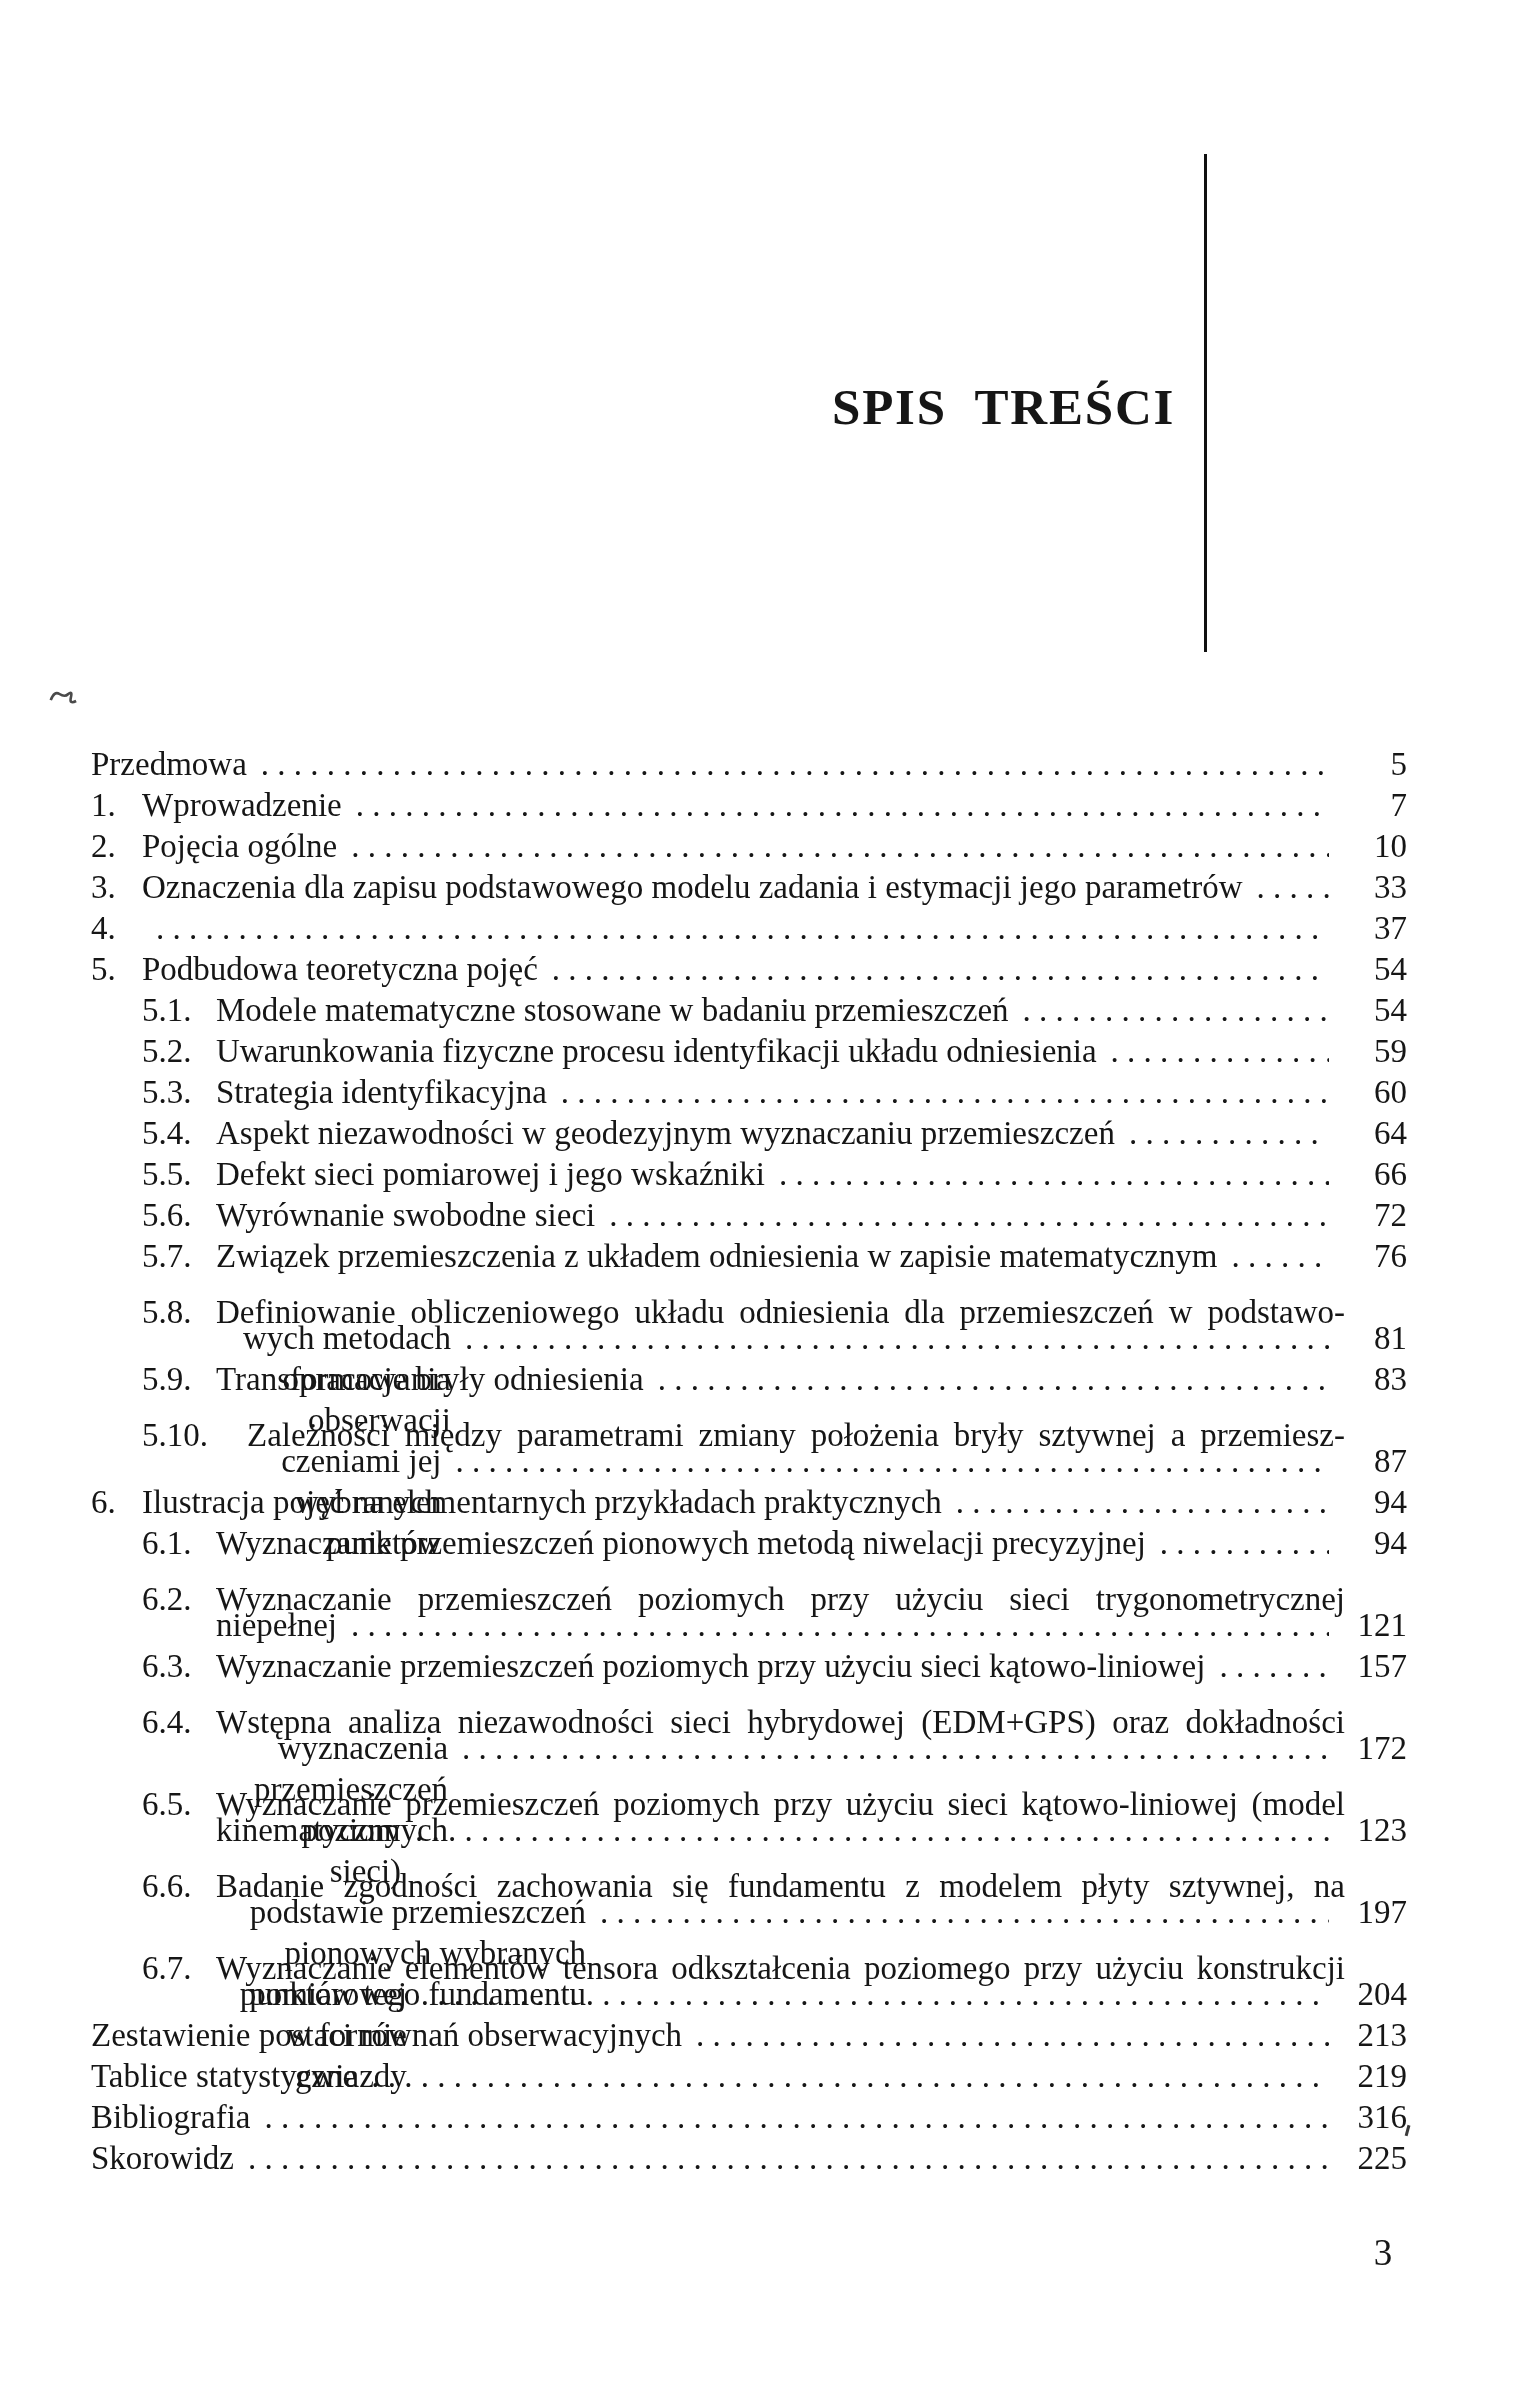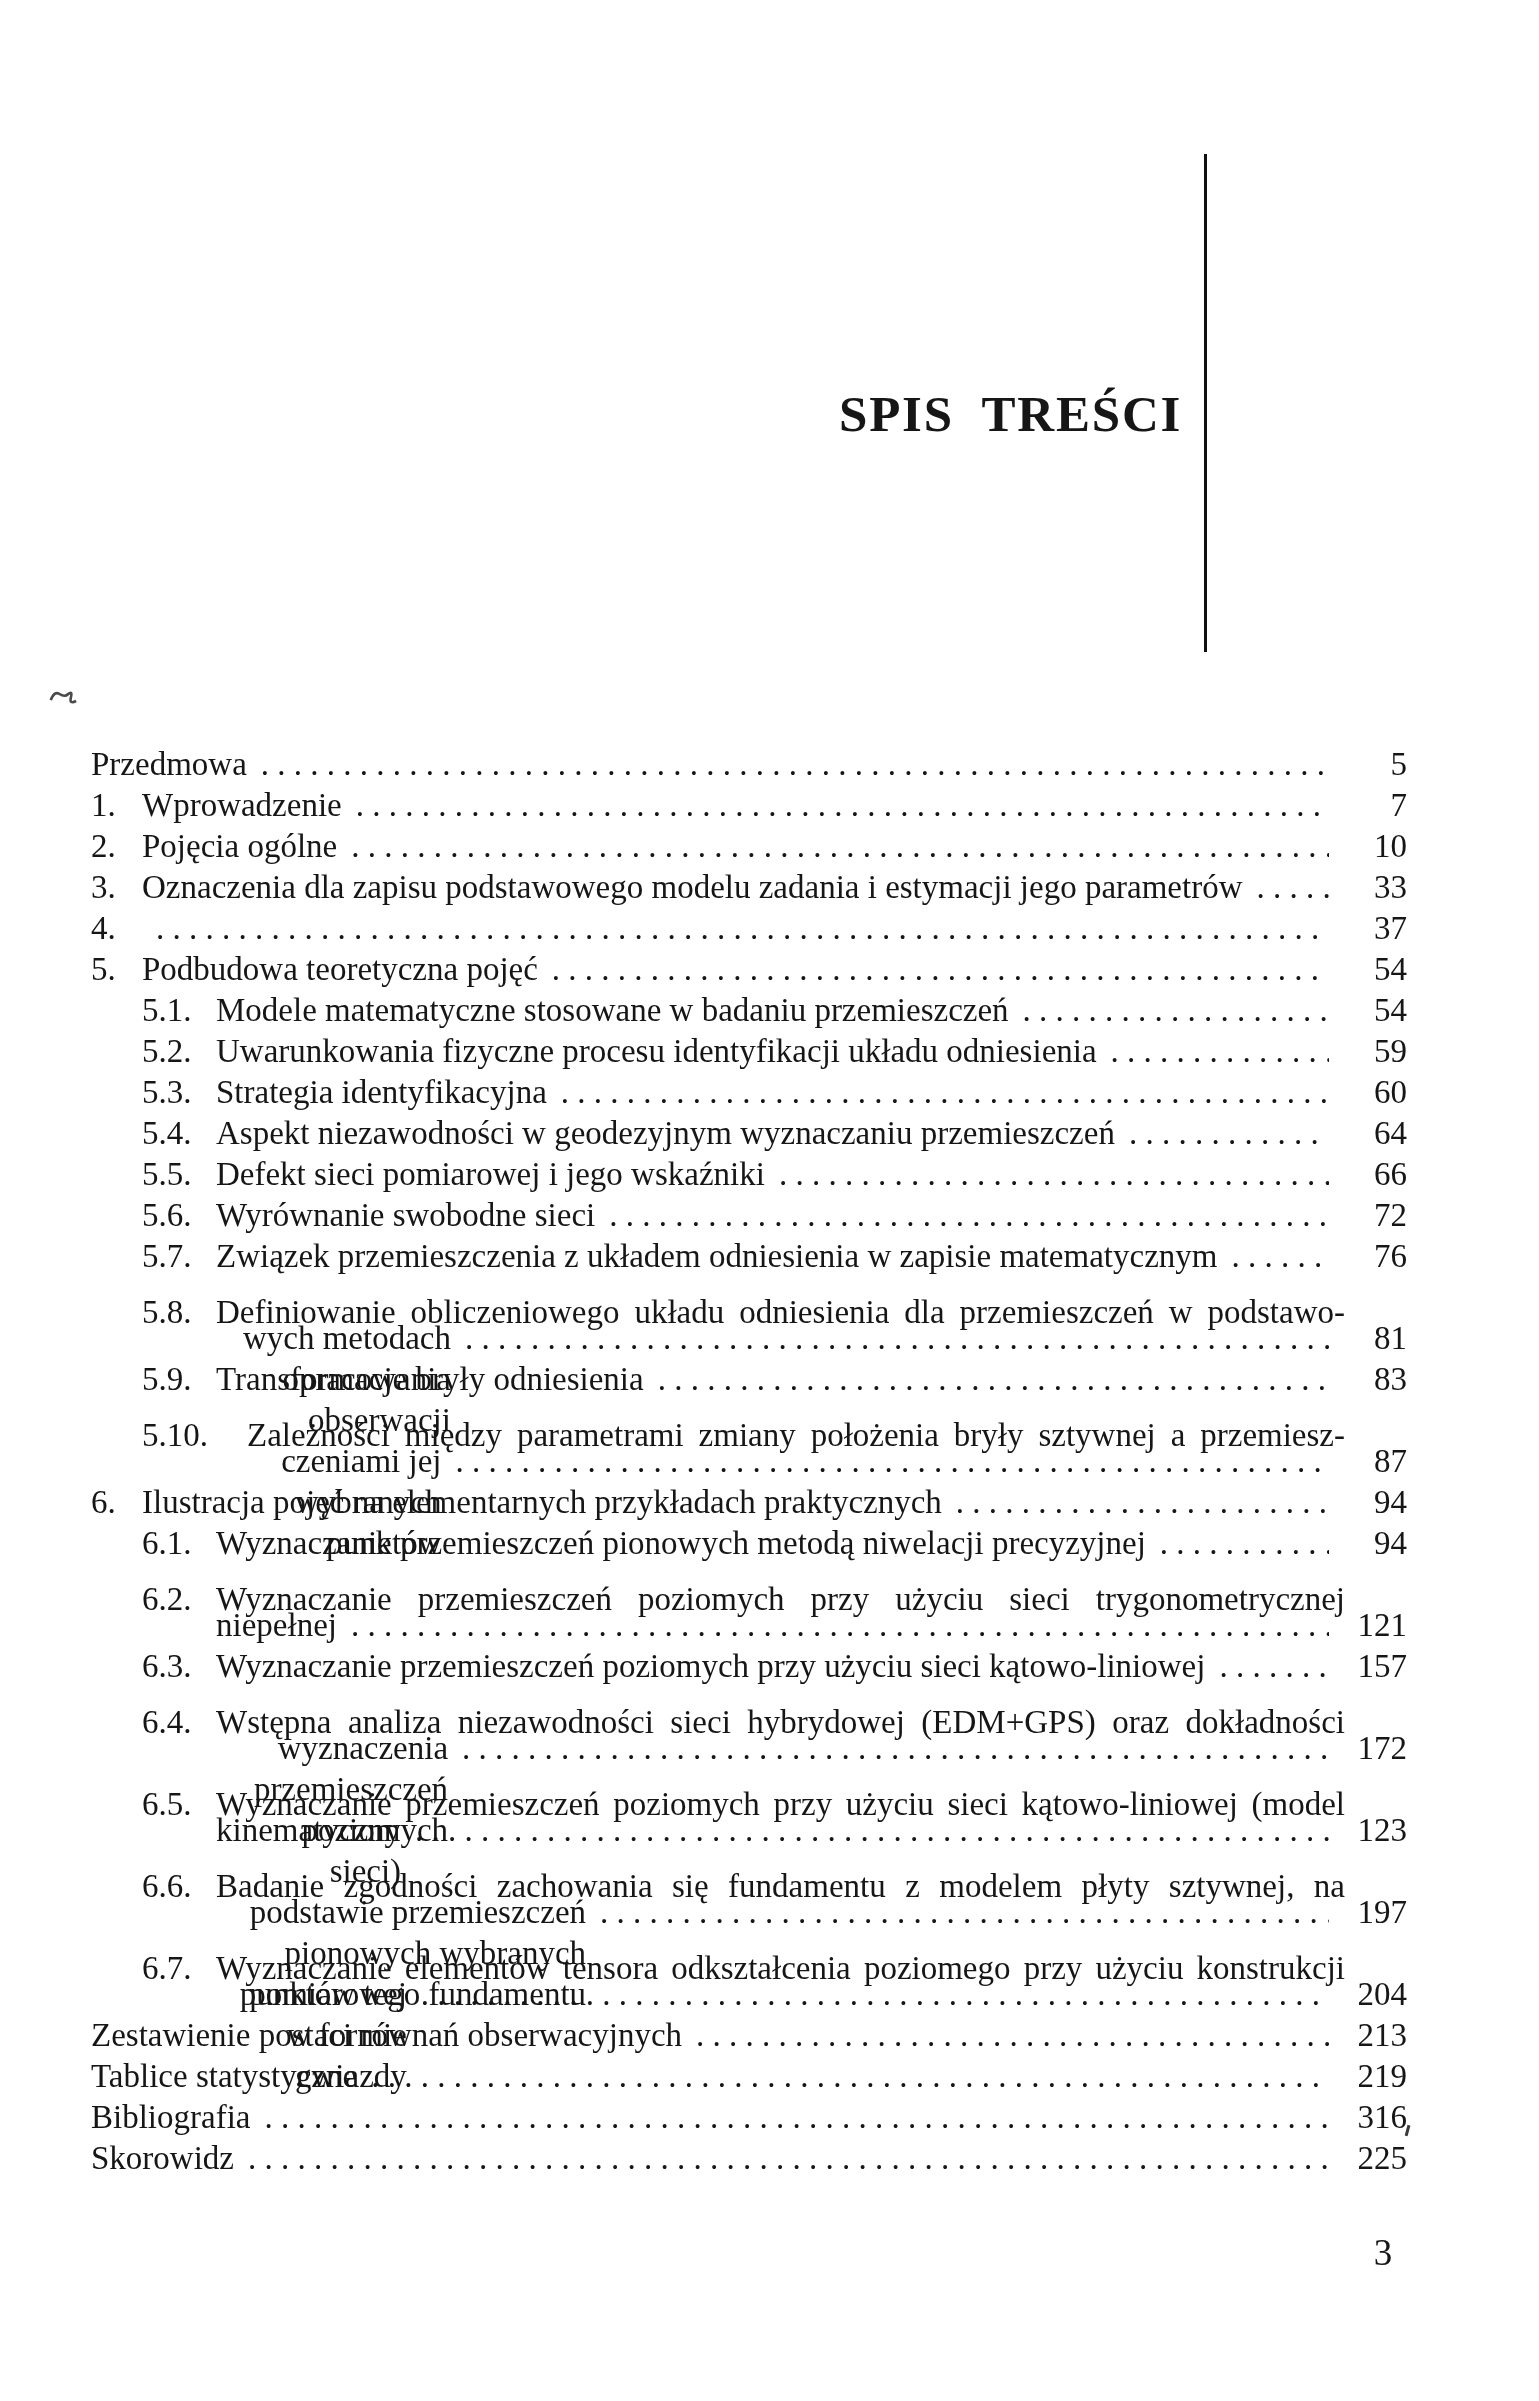--- a/index.html
+++ b/index.html
@@ -7,21 +7,21 @@
     width: 1539px; height: 2401px;
     position: relative;
     background: #ffffff;
     color: #161616;
     font-family: "Liberation Serif", "DejaVu Serif", serif;
     overflow: hidden;
   }
   .title {
     position: absolute;
     left: 832px; top: 378px;
-    margin: 7px;
+    margin: 0;
     font-size: 51px;
     font-weight: bold;
     letter-spacing: 1.8px;
     word-spacing: 14px;
     white-space: nowrap;
   }
   .vrule {
     position: absolute;
     left: 1204px; top: 154px;
     width: 2.6px; height: 498px;

